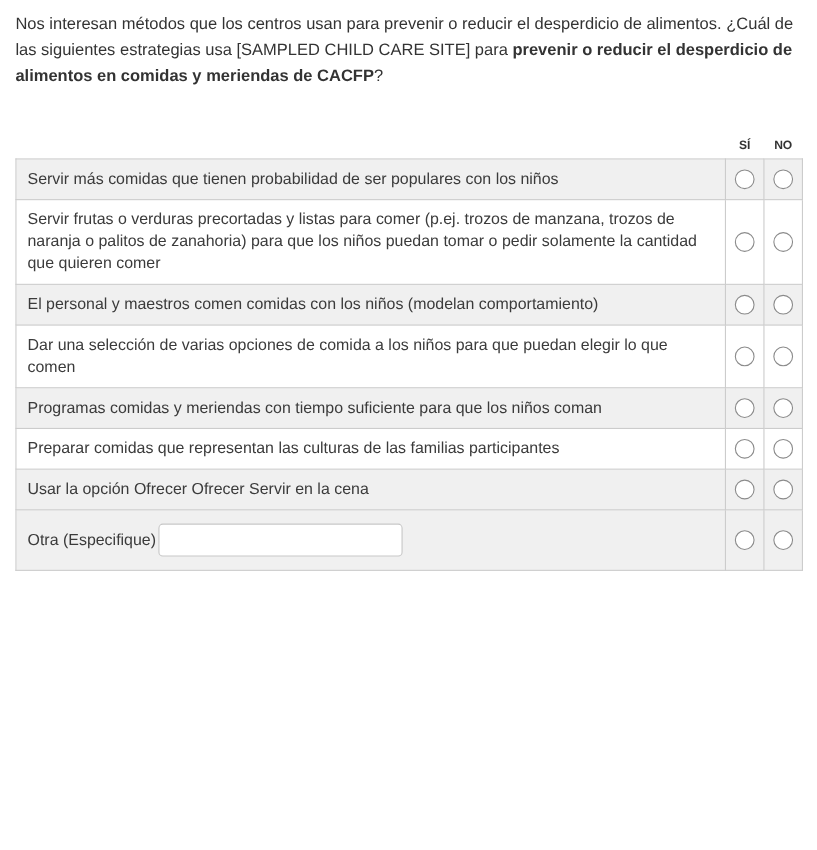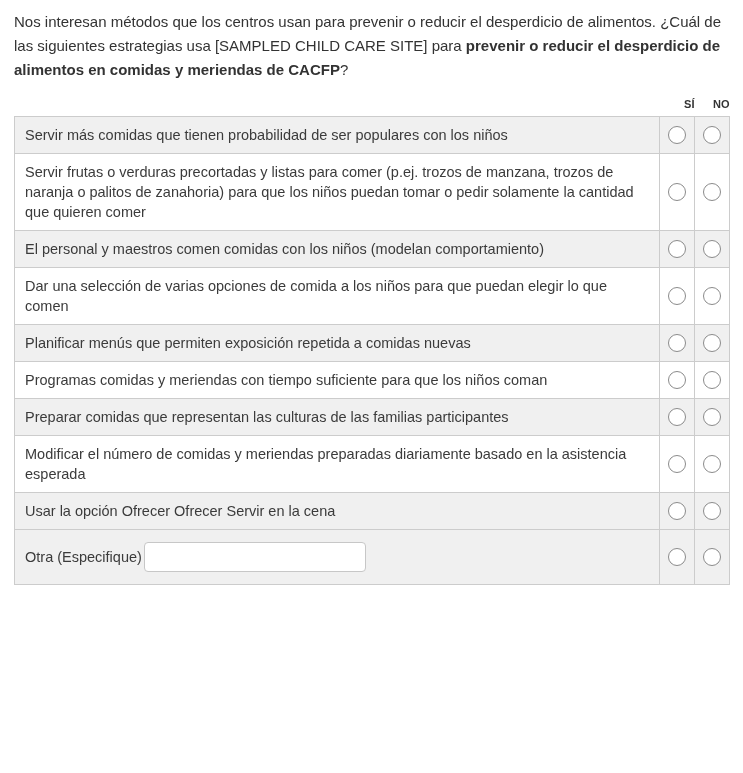--- a/index.html
+++ b/index.html
@@ -19,36 +19,36 @@
     width: 743px;
     min-height: 773px;
     padding: 10px 14px 20px 14px;
   }
   
   .question {
     font-size: 15px;
     line-height: 1.6;
     color: #333333;
     padding-right: 4px;
-    margin-bottom: 12px;
+    margin-bottom: 40px;
   }
   .question .bold { font-weight: 700; }
   
   table.strategies {
     width: 715px;
     border-collapse: collapse;
     table-layout: fixed;
   }
   table.strategies thead th {
     border: none;
     background: #ffffff;
     font-size: 11px;
     font-weight: 700;
     color: #333333;
-    text-align: right;
+    text-align: center;
     padding: 4px 0 6px 0;
   }
   th.q-col { width: 645px; }
   th.opt-col { width: 35px; }
   tbody td {
     border: 1px solid var(--border);
     font-size: 14.5px;
     color: var(--text);
     vertical-align: middle;
   }
@@ -126,43 +126,33 @@
 
   <tr class="row">
     <td class="label-cell"><span class="row-label">Dar una selección de varias opciones de comida a los niños para que puedan elegir lo que comen</span></td>
     <td class="radio-cell"><span class="radio"></span></td>
     <td class="radio-cell"><span class="radio"></span></td>
   </tr>
 
 
 
 
-  <tr class="row">
-    <td class="label-cell"><span class="row-label">Planificar menús que permiten exposición repetida a comidas nuevas</span></td>
-    <td class="radio-cell"><span class="radio"></span></td>
-    <td class="radio-cell"><span class="radio"></span></td>
-  </tr>
 
   <tr class="row">
     <td class="label-cell"><span class="row-label">Programas comidas y meriendas con tiempo suficiente para que los niños coman</span></td>
     <td class="radio-cell"><span class="radio"></span></td>
     <td class="radio-cell"><span class="radio"></span></td>
   </tr>
 
   <tr class="row">
     <td class="label-cell"><span class="row-label">Preparar comidas que representan las culturas de las familias participantes</span></td>
     <td class="radio-cell"><span class="radio"></span></td>
     <td class="radio-cell"><span class="radio"></span></td>
   </tr>
 
-  <tr class="row">
-    <td class="label-cell"><span class="row-label">Modificar el número de comidas y meriendas preparadas diariamente basado en la asistencia esperada</span></td>
-    <td class="radio-cell"><span class="radio"></span></td>
-    <td class="radio-cell"><span class="radio"></span></td>
-  </tr>
 
   <tr class="row">
     <td class="label-cell"><span class="row-label">Usar la opción Ofrecer Ofrecer Servir en la cena</span></td>
     <td class="radio-cell"><span class="radio"></span></td>
     <td class="radio-cell"><span class="radio"></span></td>
   </tr>
 </tbody>
     <tbody class="other-body">
       <tr class="row">
         <td class="label-cell">

